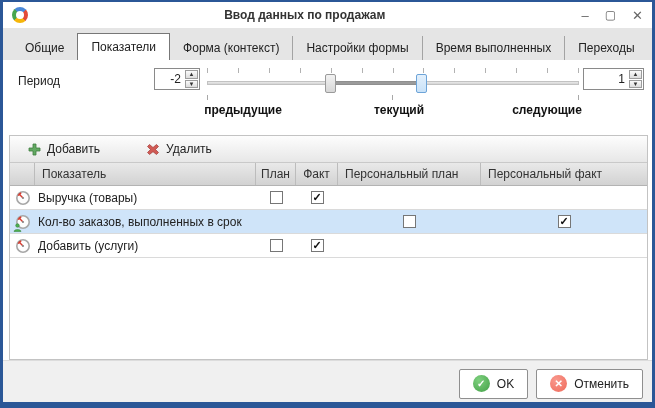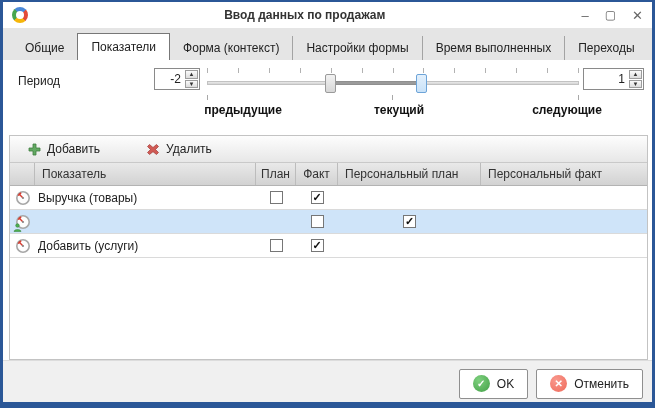--- a/index.html
+++ b/index.html
@@ -130,21 +130,21 @@
     <div class="spinbox spin-to">
       <span class="spin-val">1</span>
       <div class="spin-btns">
         <div class="spin-btn">▲</div>
         <div class="spin-btn">▼</div>
       </div>
     </div>
 
     <span class="zone" style="left:240px;text-align:center;">предыдущие</span>
     <span class="zone" style="left:396px;">текущий</span>
-    <span class="zone" style="left:564px;text-align:center;">следующие</span>
+    <span class="zone" style="left:544px;text-align:center;">следующие</span>
 
     <div class="table-panel">
 
       <div class="toolbar">
         <div class="tool-btn">
           <svg width="13" height="13" viewBox="0 0 13 13">
               <path d="M5 1h3v4h4v3H8v4H5V8H1V5h4z" fill="#63a963" stroke="#3f7d3f" stroke-width="0.8"></path>
             </svg>
           <span>Добавить</span>
         </div>
@@ -195,20 +195,21 @@
                 <path d="M3.3 5.7 A 5.3 5.3 0 0 1 6.2 2.9" stroke="#d63b2f" stroke-width="1.6" fill="none"></path>
                 <line x1="8" y1="8" x2="4.6" y2="4.6" stroke="#d63b2f" stroke-width="1.4"></line>
                 <circle cx="8" cy="8" r="1.1" fill="#8a8a8a"></circle>
               </svg>
             <svg class="person-badge" width="9" height="9" viewBox="0 0 9 9">
                 <circle cx="4.5" cy="2.5" r="1.8" fill="#4caf50" stroke="#2e7d32" stroke-width="0.5"></circle>
                 <path d="M1 8.5 C1 5.8 8 5.8 8 8.5 Z" fill="#4caf50" stroke="#2e7d32" stroke-width="0.5"></path>
               </svg>
           </span>
         </div>
+        <div class="cell-name">Кол-во заказов, выполненных в срок</div>
         <div class="cell-check"></div>
         <div class="cell-check"></div>
         <div class="cell-check">
             <span class="checkbox"></span>
           </div>
         <div class="cell-check">
             <span class="checkbox checked">✓</span>
           </div>
       </div>
 

